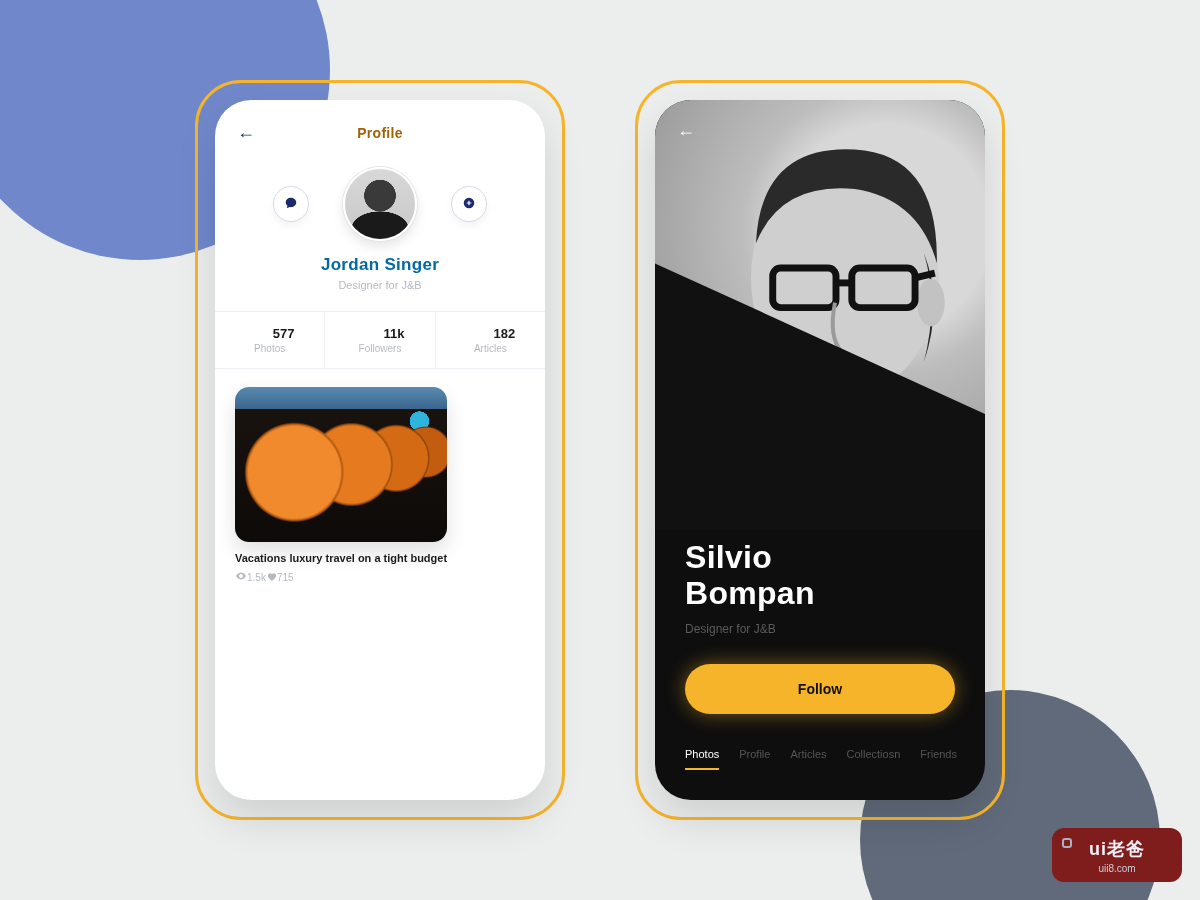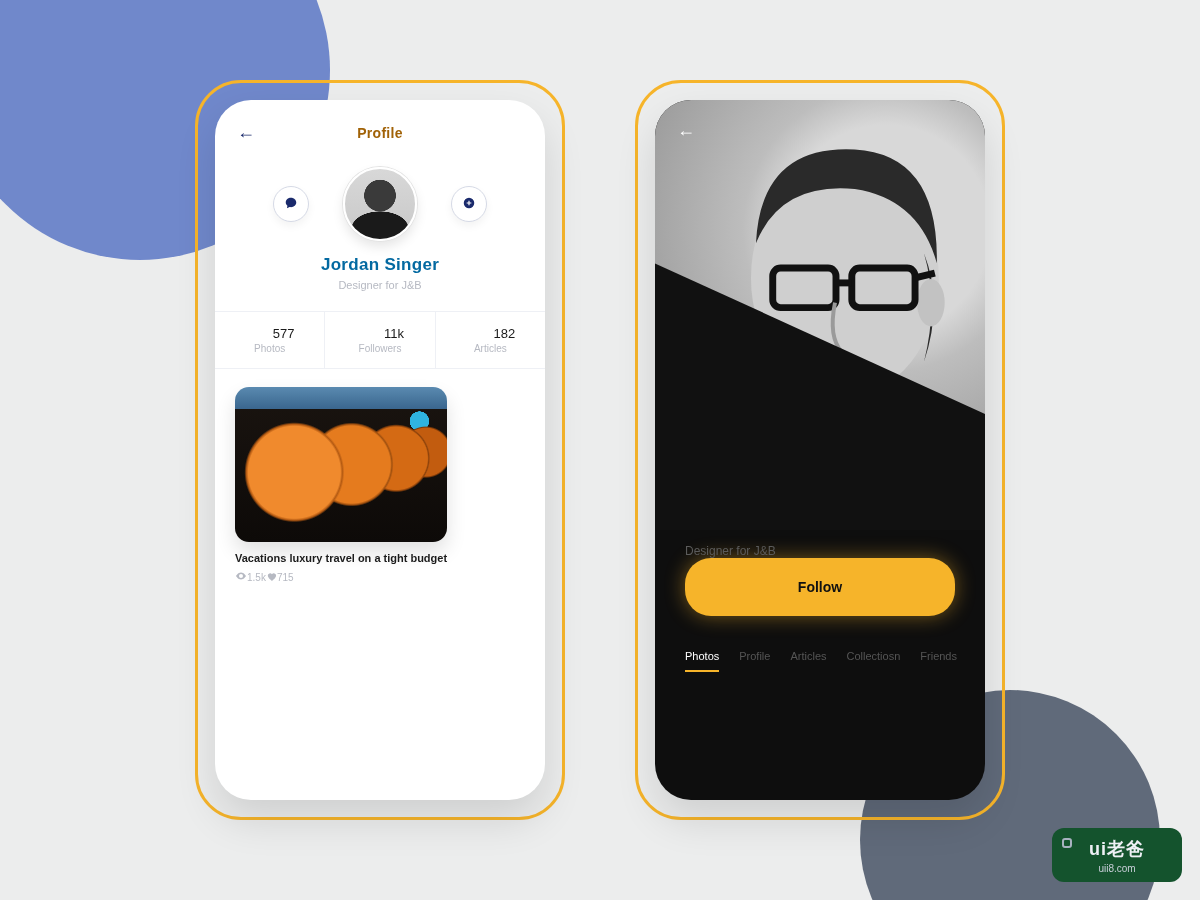--- a/index.html
+++ b/index.html
@@ -58,21 +58,21 @@
       linear-gradient(#d8d8d8,#c8c8c8);
     border:2px solid #fff; box-shadow:0 0 0 1px #e3e3e3, 0 6px 12px rgba(0,0,0,.1);
   }
   .name { text-align:center; font-size:17px; font-weight:600; color:#0369a1; margin-top:6px; letter-spacing:.3px;}
   .role { text-align:center; font-size:11px; color:#b6b9c2; margin-top:4px;}
   .stats {
     display:flex; margin:20px 0 0 0; border-top:1px solid #eef0f5; border-bottom:1px solid #eef0f5;
   }
   .stat { flex:1; text-align:center; padding:14px 0;}
   .stat + .stat { border-left:1px solid #eef0f5;}
-  .stat-num { font-size:13px; font-weight:400; color:#1b1b1b;padding-left:28px;}
+  .stat-num { font-size:13px; font-weight:700; color:#1b1b1b;padding-left:28px;}
   .stat-lbl { font-size:10px; color:#b6b9c2; margin-top:2px;}
   .cards { padding: 18px 20px 17px 20px; display:flex; gap:18px;}
   .card-img {
     width:100%; height:155px; border-radius:14px; box-shadow:0 10px 20px rgba(0,0,0,.12);
   }
   .lanterns {
     background:
       radial-gradient(circle 50px at 28% 55%, #f08a2d 0 92%, #b45a12 96%, transparent 100%),
       radial-gradient(circle 42px at 55% 50%, #e57b1e 0 92%, #a0500f 96%, transparent 100%),
       radial-gradient(circle 34px at 76% 46%, #d46a14 0 92%, #8c420b 96%, transparent 100%),
@@ -117,35 +117,35 @@
   }
   .portrait {
     position:absolute; left:20px; top:5px; right:-10px; bottom:0;
   }
   .portrait svg { width:100%; height:100%; }
   .back2 { position:absolute; left:22px; top:20px; color:#fff; font-size:18px; z-index:5;}
   .s2-body { padding: 4px 30px 0 30px; }
   .s2-name { font-size:32px; font-weight:800; line-height:1.12; letter-spacing:.3px; margin-top:6px; color:#fff;}
   .s2-role { font-size:12px; color:#5b5b5b; margin-top:10px;}
   .follow-btn {
-    width:100%; height:58px; border-radius:26px;
+    margin-top:28px; width:100%; height:50px; border-radius:26px;
     background:#f6b42a; color:#111; font-size:14px; font-weight:600;
     display:flex; align-items:center; justify-content:center;
     box-shadow: 0 0 20px rgba(246,180,42,0.45);
   }
   .tabs2 { display:flex; gap:20px; margin-top:34px; font-size:11px; color:#555;}
   .tabs2 .active { color:#fff; position:relative;}
   .tabs2 .active::after {
     content:""; position:absolute; left:0; right:0; bottom:-10px; height:2px; background:#f6b42a;
   }
 
   
   .watermark {
     position:absolute; right:18px; bottom:18px; width:130px; height:54px;
-    background:#14532d; border-radius:12px; color:#eef0f5;
+    background:#7f1d1d; border-radius:12px; color:#eef0f5;
     display:flex; flex-direction:column; align-items:center; justify-content:center;
     font-size:12px;
   }
   .watermark .t1 { font-size:18px; font-weight:600; letter-spacing:1px;}
   .watermark .t2 { font-size:10px; color:#c8ced8; margin-top:2px;text-align:center;}
   .watermark .dot { position:absolute; left:10px; top:10px; width:10px; height:10px; border:2px solid #a8b2c0; border-radius:3px;}
 </style>
 </head>
 <body>
 
@@ -255,20 +255,24 @@
             <path d="M150 275 Q175 285 200 272" stroke="#8a8a8a" stroke-width="4" fill="none"></path>
 
             <path d="M110 250 Q150 330 230 300 Q190 335 140 310 Q110 290 110 250 Z" fill="rgba(0,0,0,0.12)"></path>
           </svg>
         </div>
         <div class="hero-diagonal"></div>
         <div class="back2">←</div>
       </div>
 
       <div class="s2-body">
+        <div class="s2-name">
+          <span>Silvio</span><br>
+          <span>Bompan</span>
+        </div>
         <div class="s2-role">Designer for J&amp;B</div>
         <div class="follow-btn">Follow</div>
         <div class="tabs2">
           <span class="active">Photos</span>
           <span>Profile</span>
           <span>Articles</span>
           <span>Collectiosn</span>
           <span>Friends</span>
         </div>
       </div>

